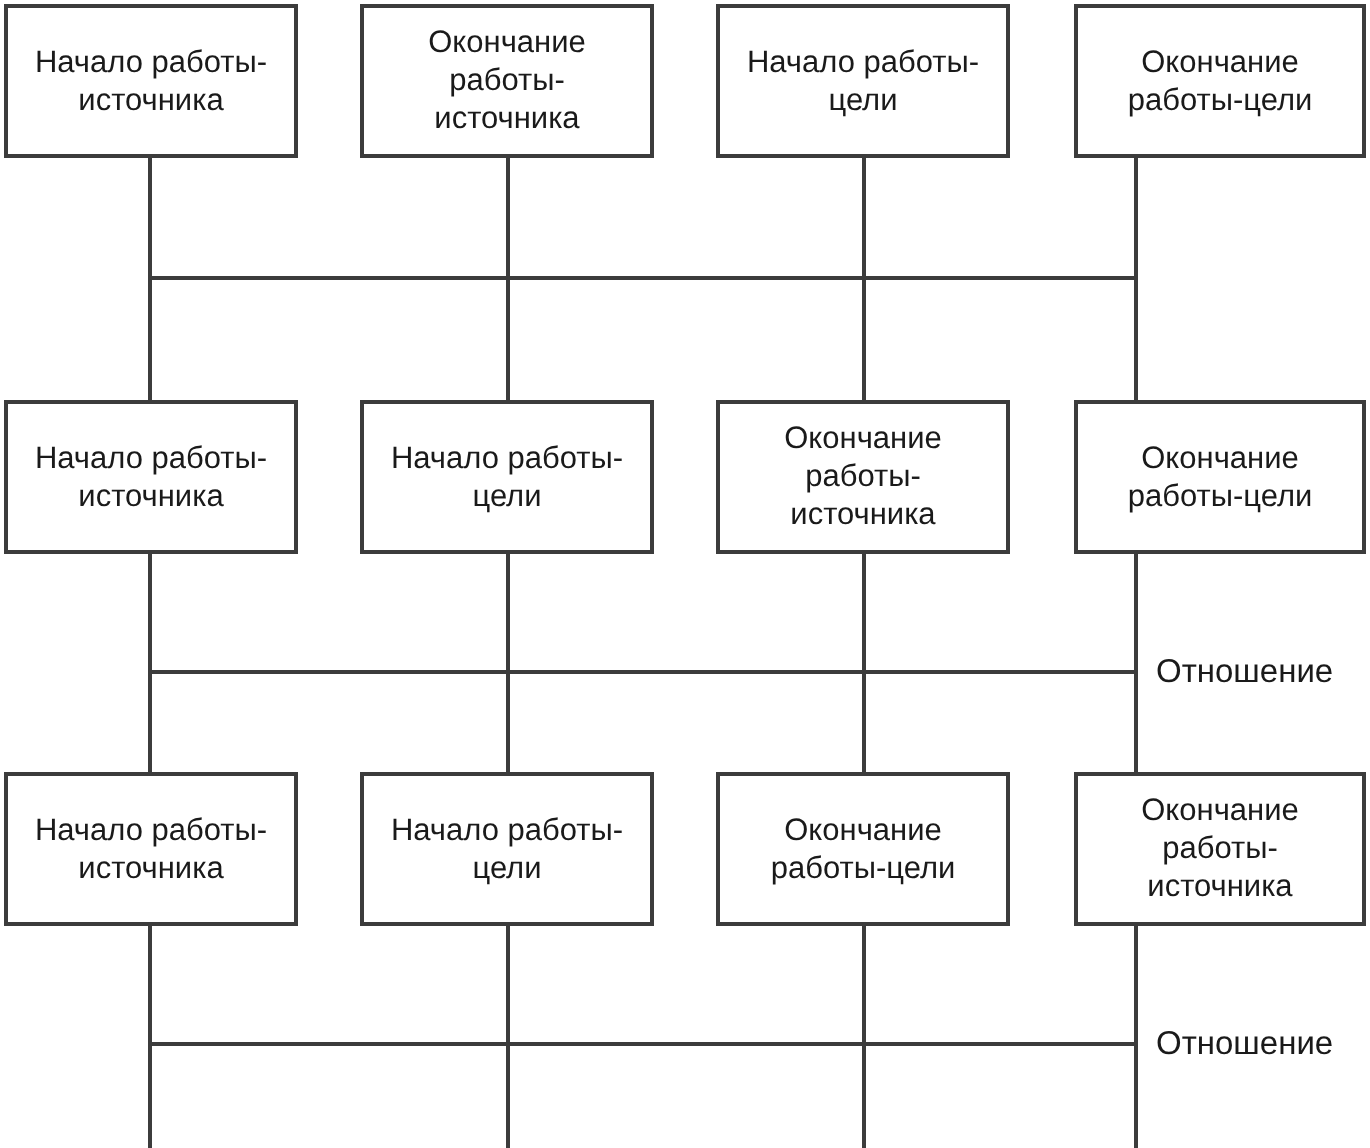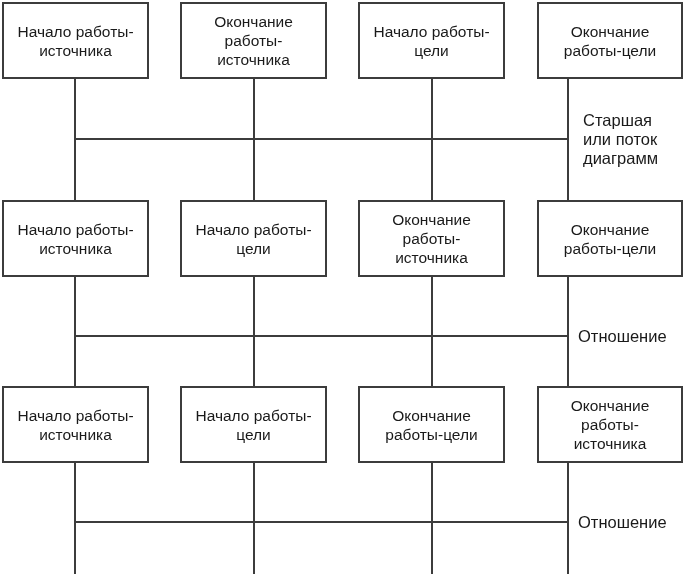--- a/index.html
+++ b/index.html
@@ -109,19 +109,16 @@
 
   <div class="vline vx1 segC"></div>
   <div class="vline vx2 segC"></div>
   <div class="vline vx3 segC"></div>
   <div class="vline vx4 segC"></div>
 
   <div class="hline h1"></div>
   <div class="hline h2"></div>
   <div class="hline h3"></div>
 
-  <div class="side-label sl1">Старшая
-или поток
-диаграмм</div>
   <div class="side-label sl2">Отношение</div>
   <div class="side-label sl3">Отношение</div>
 
 </div>
 
 </body></html>

